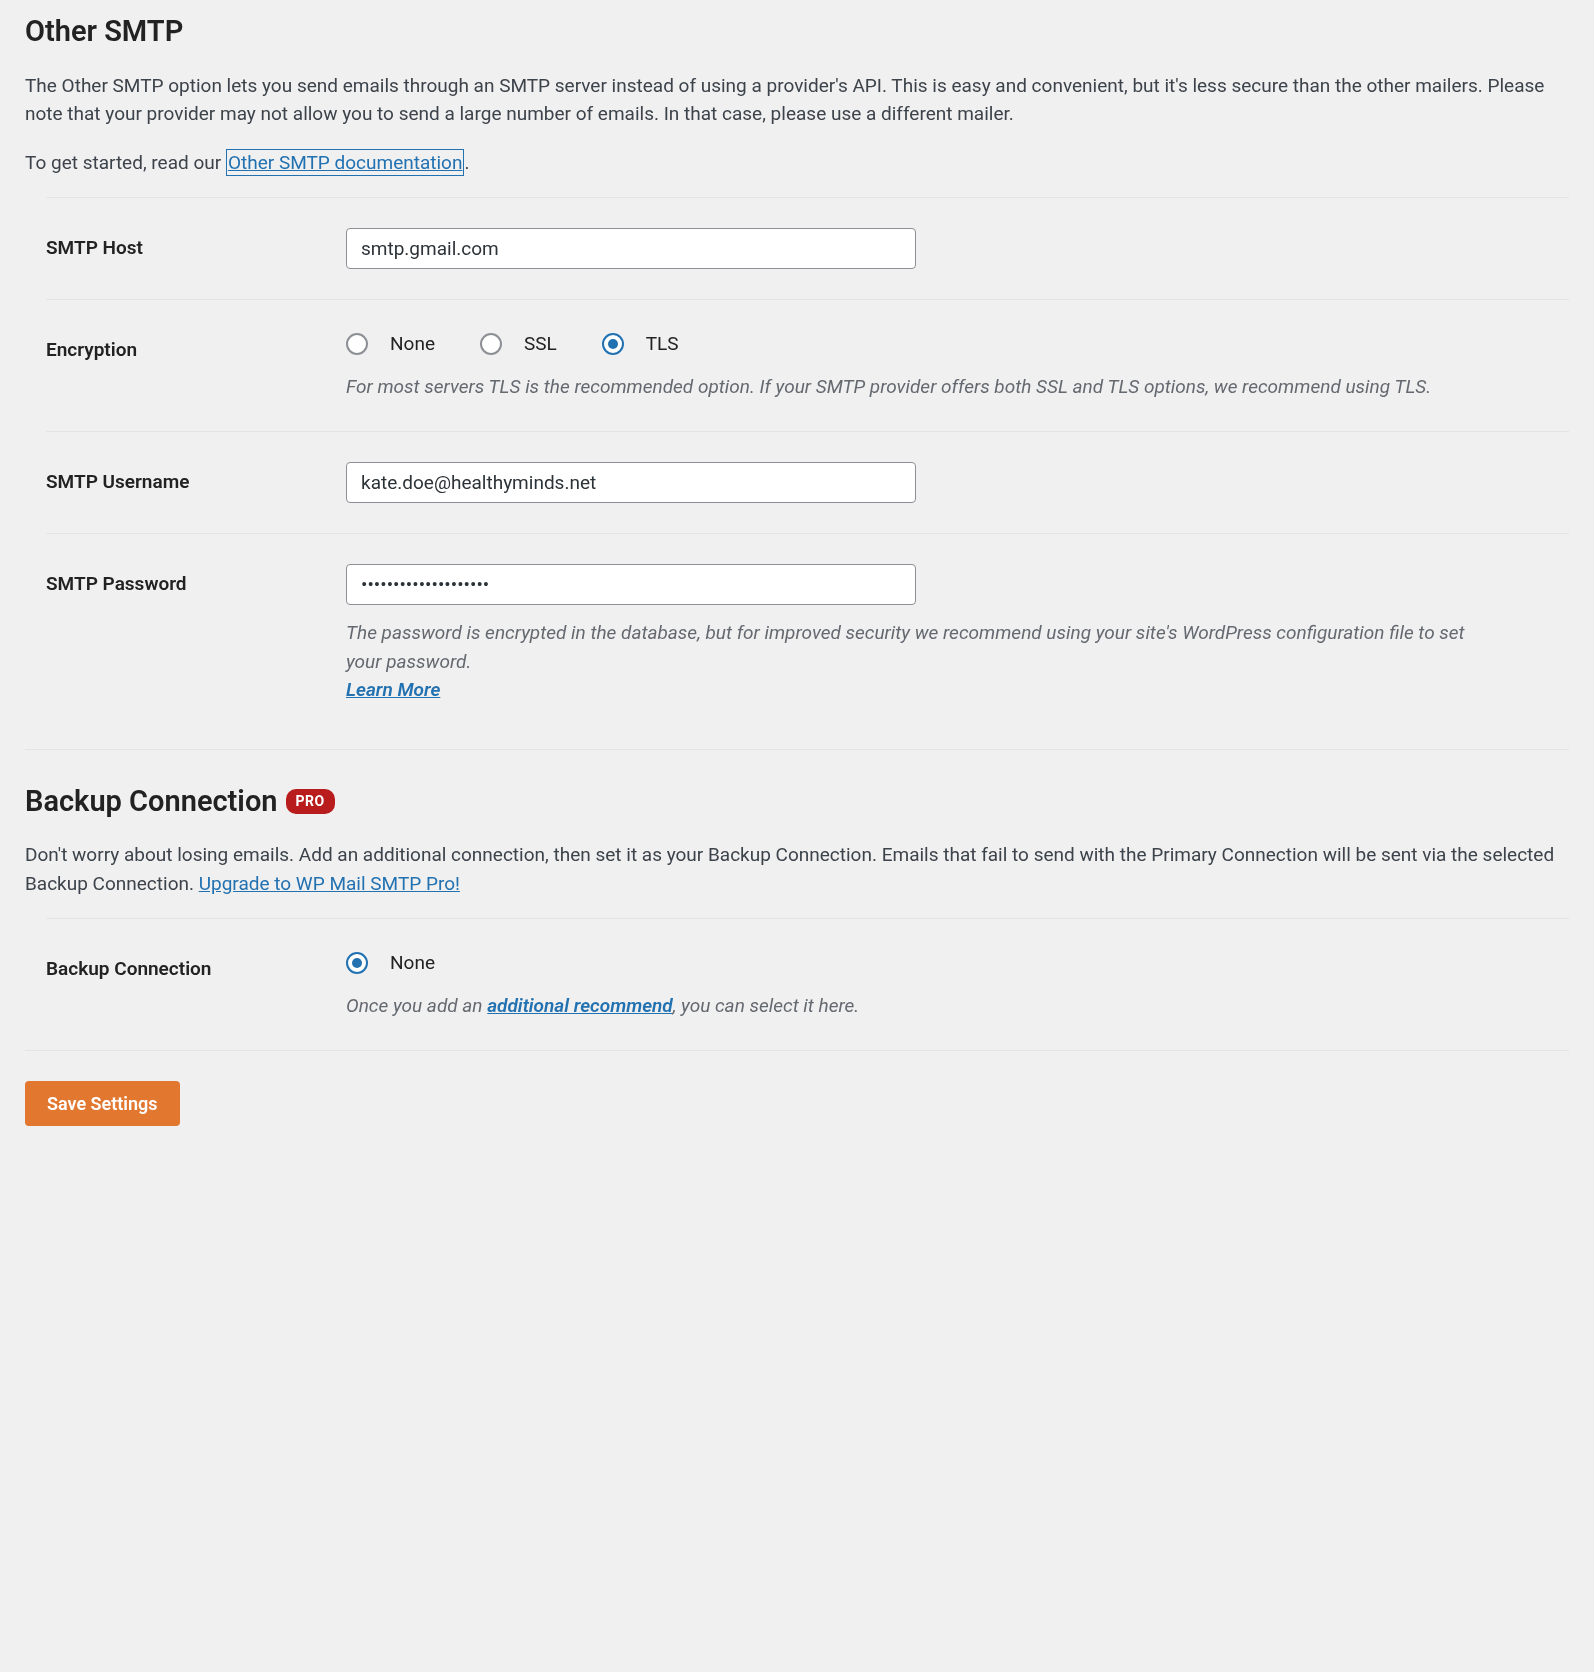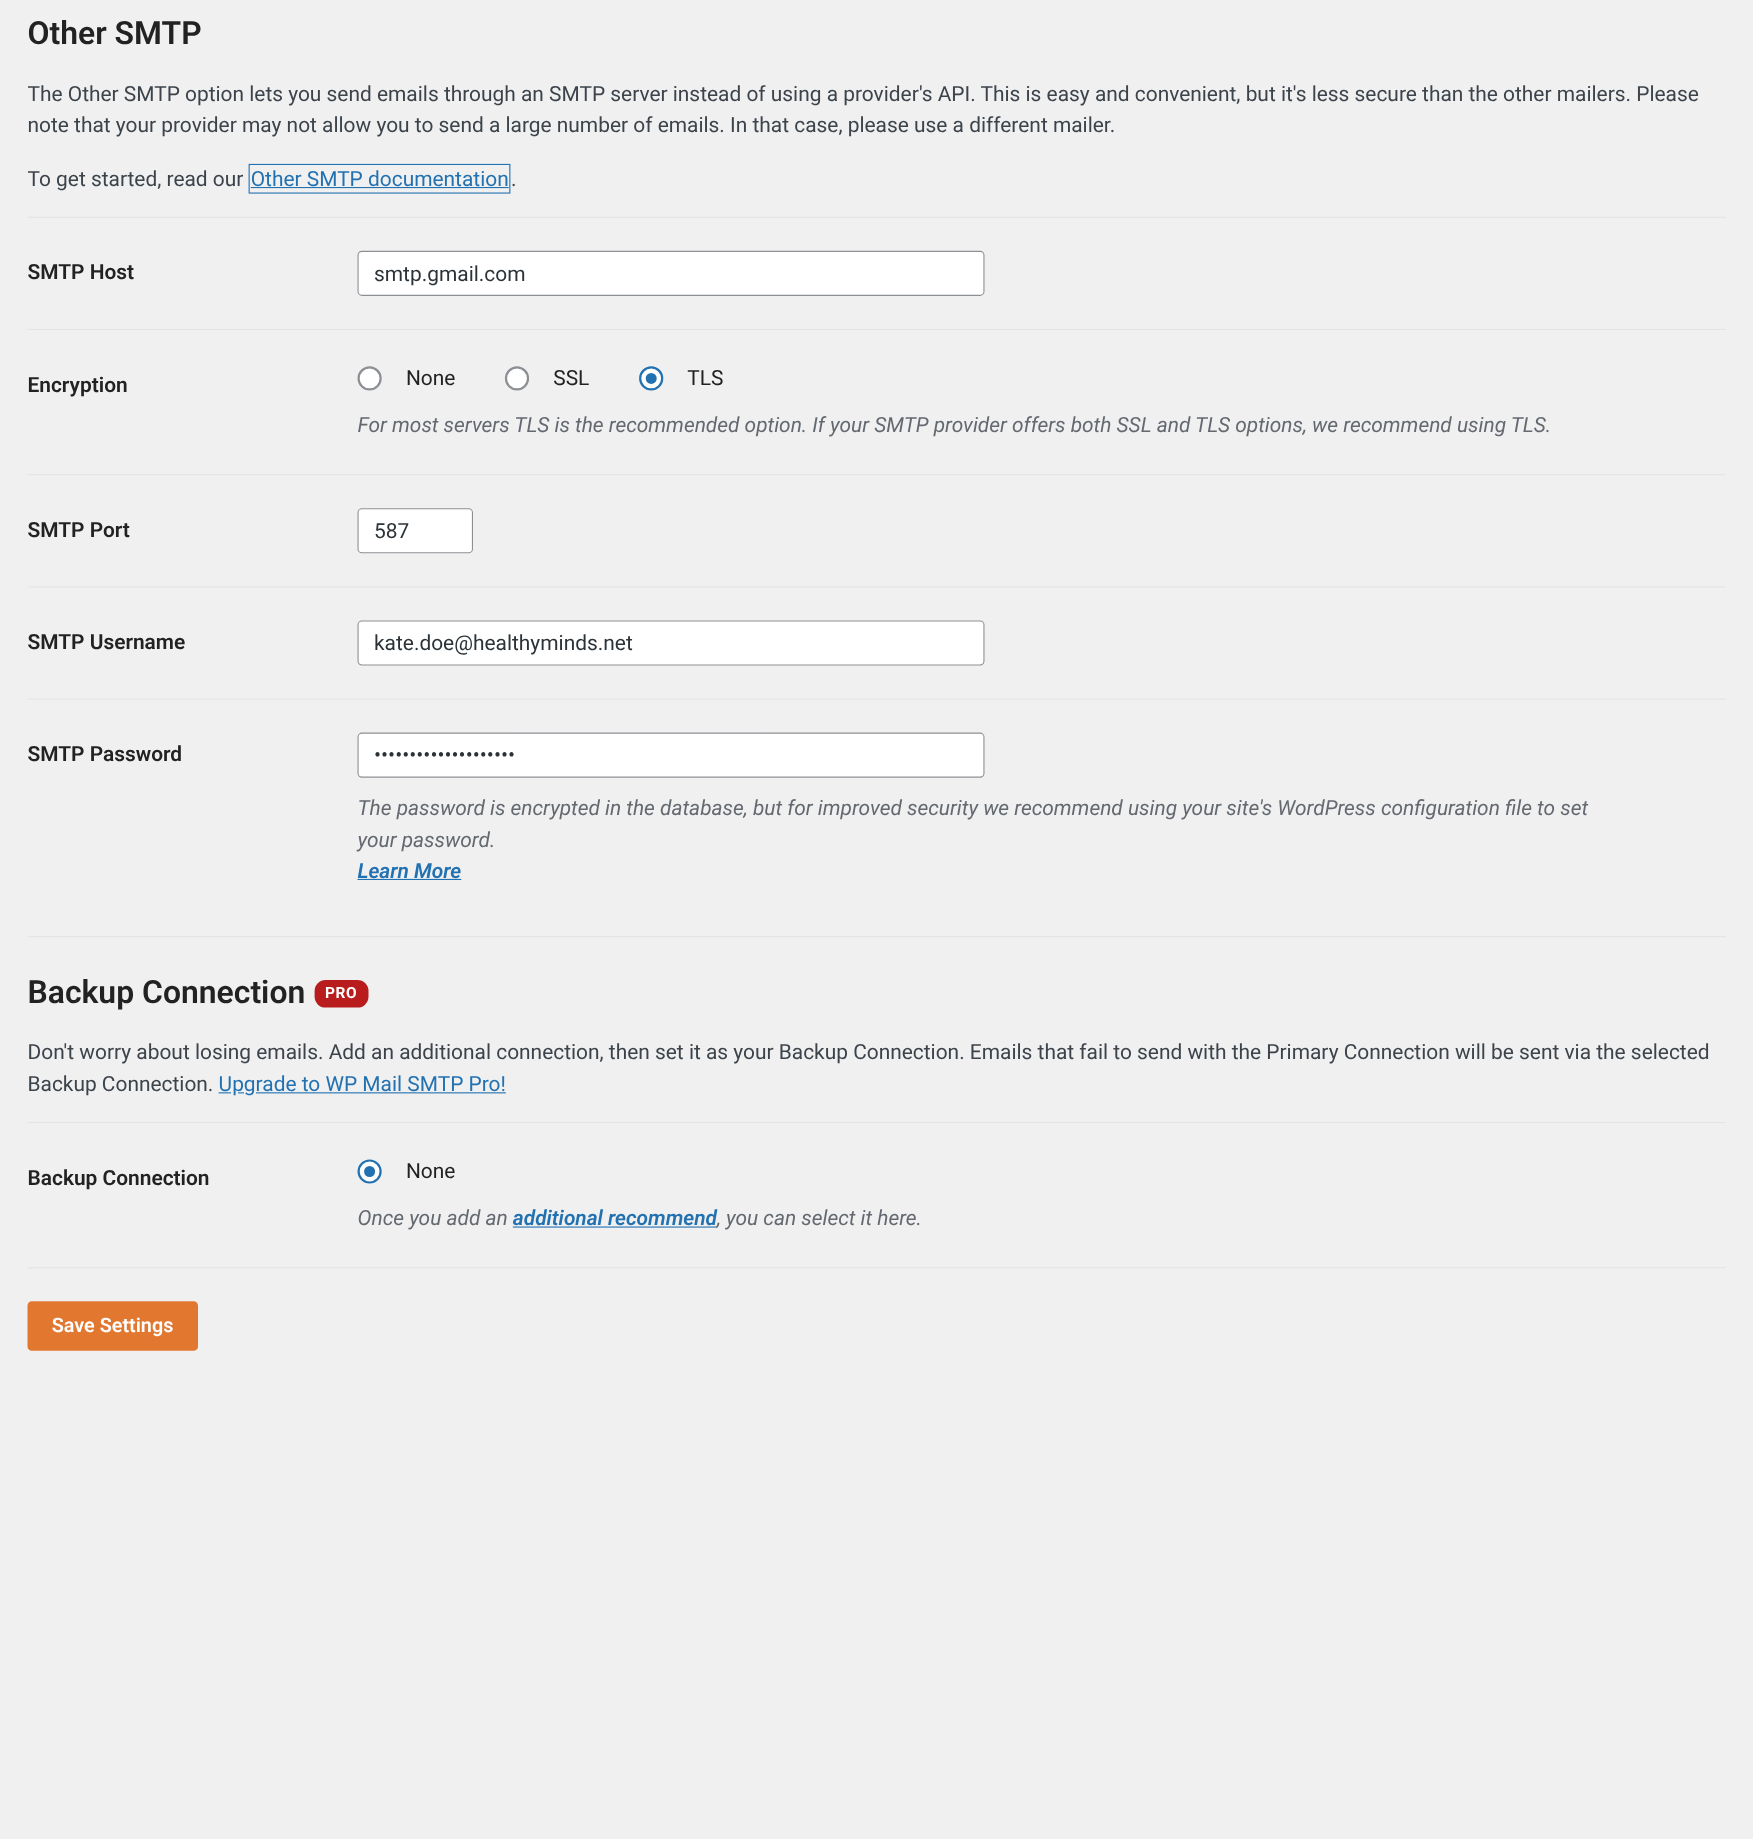--- a/index.html
+++ b/index.html
@@ -37,20 +37,21 @@
     }
     a.link.boxed {
       border: 1px solid #2271b1;
       padding: 1px 1px;
     }
     .row {
       display: flex;
       align-items: flex-start;
       padding: 30px 0;
       border-top: 1px solid #e4e4e4;
+      margin-left: 21px;
     }
     .row-label {
       flex: 0 0 300px;
       font-weight: 600;
       color: #222;
       padding-top: 6px;
     }
     .row-control {
       flex: 1;
     }
@@ -211,26 +212,20 @@
         </div>
         <div class="radio-item">
           <span class="radio-circle selected"></span>
           <span class="radio-label">TLS</span>
         </div>
       </div>
       <div class="help-text">For most servers TLS is the recommended option. If your SMTP provider offers both SSL and TLS options, we recommend using TLS.</div>
     </div>
   </div>
 
-  <div class="row">
-    <div class="row-label">SMTP Port</div>
-    <div class="row-control">
-      <input type="text" class="small" value="587" style="">
-    </div>
-  </div>
 
 
   <div class="row">
     <div class="row-label">SMTP Username</div>
     <div class="row-control">
       <input type="text" value="kate.doe@healthyminds.net" style="">
     </div>
   </div>
 
   <div class="row">

